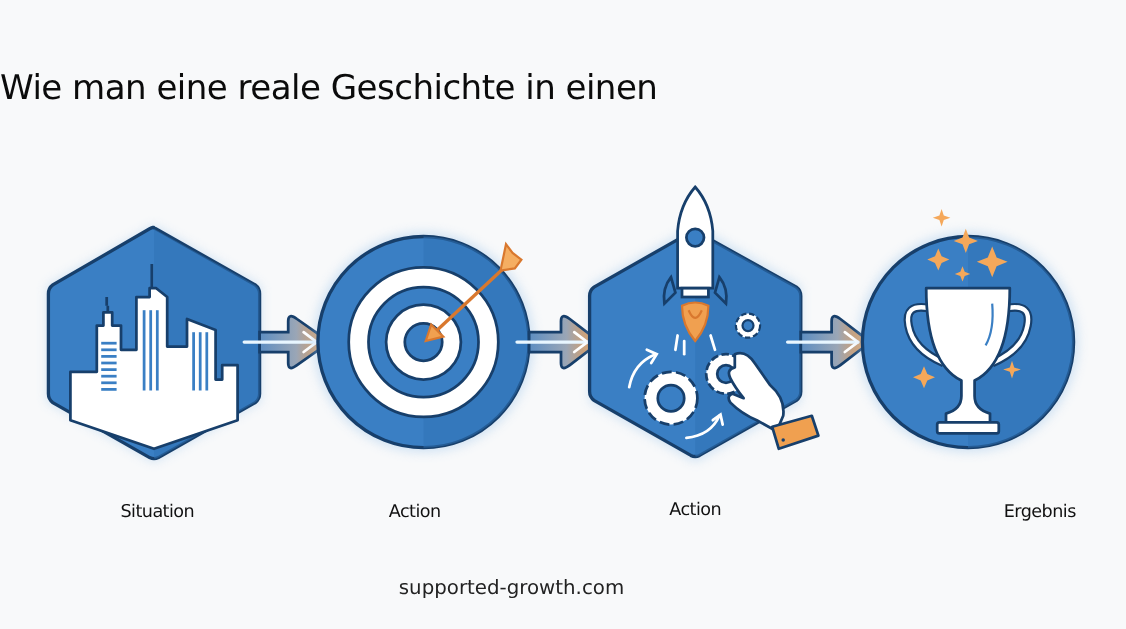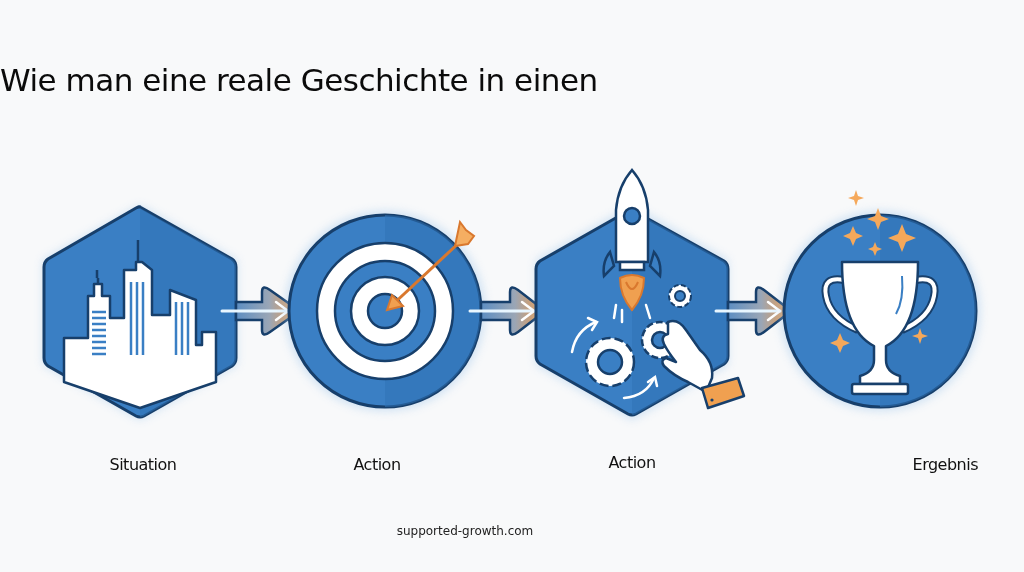--- a/index.html
+++ b/index.html
@@ -17,21 +17,21 @@
     letter-spacing:-0.5px;
   }
   .title span { display:block; }
   svg.diagram { position:absolute; left:0; top:0; }
   .label {
     position:absolute; top:455px; width:200px; text-align:center;
     font-size:16px; color:#111; letter-spacing:-0.5px;
   }
   .footer {
     position:absolute; top:524px; left:0; width:930px; text-align:center;
-    font-size:12px; color:#222;
+    font-size:18px; color:#222;
   }
 </style>
 </head>
 <body>
 
 <div class="title">
   <span>Wie man eine reale Geschichte in einen</span>
 </div>
 
 <svg class="diagram" width="1024" height="572" viewBox="0 0 1024 572">

